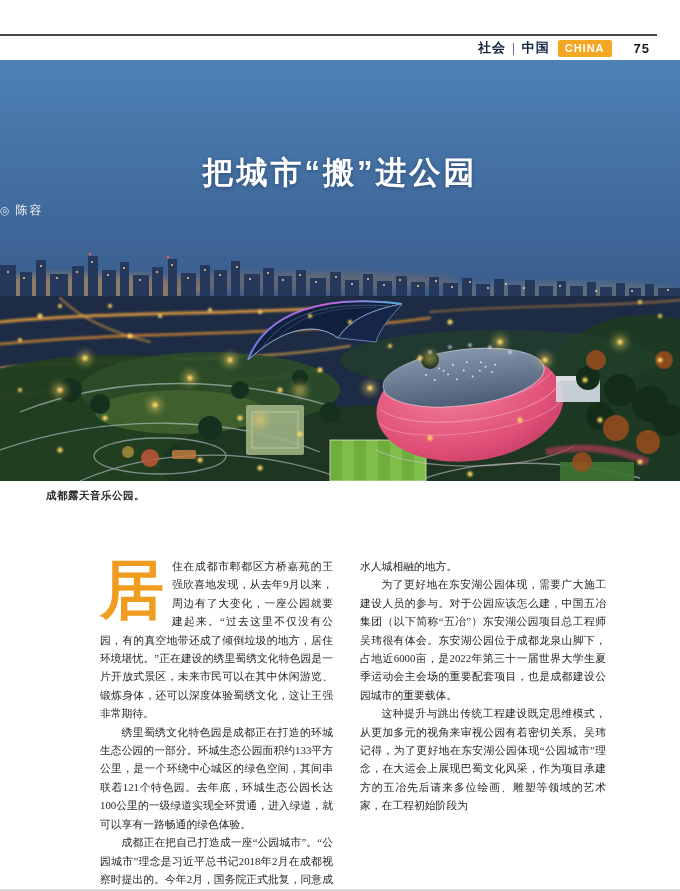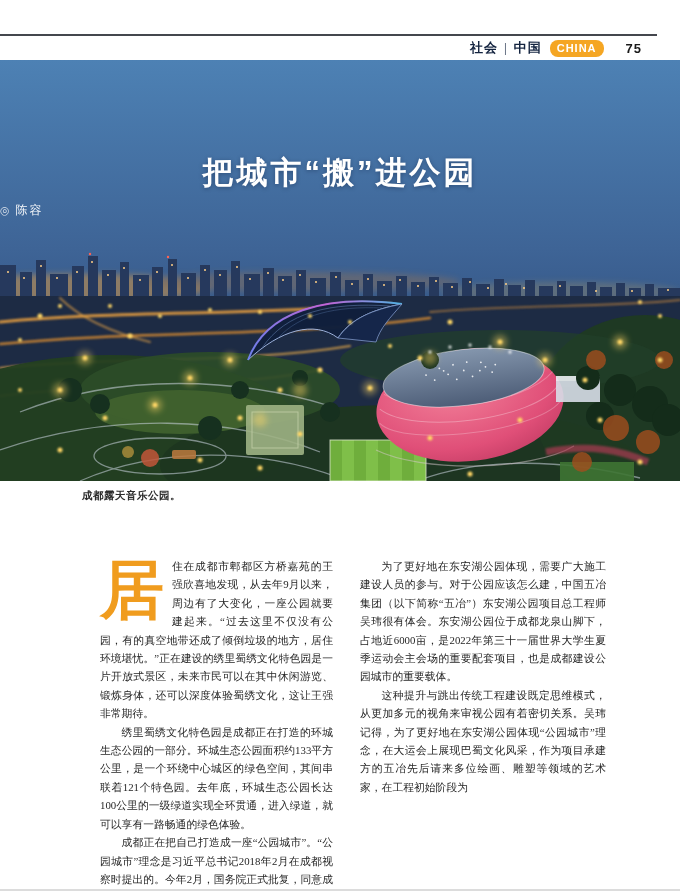--- a/index.html
+++ b/index.html
@@ -1,39 +1,39 @@
 <!DOCTYPE html>
 <html><head>
 <meta charset="utf-8">
 <style>
   html,body{margin:0;padding:0;background:#ffffff;}
   .page{position:relative;width:680px;height:891px;background:#ffffff;overflow:hidden;
         font-family:"Liberation Serif","DejaVu Serif",serif;}
   
   .header-rule{position:absolute;top:34px;left:0;width:657px;height:2px;background:#44474d;}
-  .header-row{position:absolute;top:39px;right:38px;height:18px;display:flex;align-items:center;
+  .header-row{position:absolute;top:39px;right:30px;height:18px;display:flex;align-items:center;
               font-size:13px;color:#13233f;letter-spacing:1px;}
   .hsec{font-weight:600;}
   .hsep{margin:0 6px;color:#13233f;font-weight:400;}
   .hreg{font-weight:bold;}
   .china-badge{margin-left:8px;background:#f5a623;color:#ffffff;font-family:"Liberation Sans","DejaVu Sans",sans-serif;
-               font-weight:bold;font-size:11px;line-height:14px;padding:1px 7px 2px;border-radius:8px;letter-spacing:1px;}
+               font-weight:bold;font-size:11px;line-height:14px;padding:1px 7px 2px;border-radius:2px;letter-spacing:1px;}
   .pgnum{margin-left:22px;font-weight:bold;font-size:13px;color:#1a1a1a;font-family:"Liberation Sans",sans-serif;}
   
   .hero{position:absolute;top:60px;left:0;width:680px;height:421px;}
   .hero svg{position:absolute;top:0;left:0;}
   .hero-title{position:absolute;top:92px;left:0;width:100%;text-align:center;color:#ffffff;
               font-family:"Liberation Sans","DejaVu Sans",sans-serif;font-weight:bold;font-size:31px;
               letter-spacing:3px;text-shadow:0 1px 4px rgba(5,15,40,.35);}
   .hero-byline{position:absolute;top:142px;left:0;width:100%;color:#ffffff;
                font-family:"Liberation Sans","DejaVu Sans",sans-serif;font-size:12px;letter-spacing:2px;opacity:.95;}
   .hero-byline .marker{font-size:11px;opacity:.85;margin-right:4px;}
   
   .caption{position:absolute;top:489px;left:46px;font-size:10.5px;color:#2b2b2b;font-weight:600;
-           font-family:"Liberation Sans","DejaVu Sans",sans-serif;letter-spacing:.5px;margin-left:36px;}
+           font-family:"Liberation Sans","DejaVu Sans",sans-serif;letter-spacing:.5px;}
   
   .article{position:absolute;top:557px;left:0;width:680px;height:320px;font-size:10.8px;line-height:18.4px;color:#262626;}
   .col{position:absolute;top:0;text-align:justify;}
   .col-left{left:100px;width:233px;}
   .col-right{left:360px;width:246px;}
   .col p{margin:0;text-indent:2em;}
   .col p.p-noindent{text-indent:0;}
   .drop-cap{float:left;font-size:64px;line-height:58px;font-weight:bold;color:#f09c1e;
             margin:5px 8px 0 0;font-family:"Liberation Serif",serif;}
   .bottom-rule{position:absolute;left:0;bottom:0;width:680px;height:2px;background:#dcdcdc;}
@@ -355,19 +355,20 @@
 
   <div class="caption">成都露天音乐公园。</div>
 
   <div class="article">
     <div class="col col-left">
       <p class="p-noindent"><span class="drop-cap">居</span><span>住在成都市郫都区方桥嘉苑的王强欣喜地发现，从去年9月以来，周边有了大变化，一座公园就要建起来。“过去这里不仅没有公园，有的真空地带还成了倾倒垃圾的地方，居住环境堪忧。”正在建设的绣里蜀绣文化特色园是一片开放式景区，未来市民可以在其中休闲游览、锻炼身体，还可以深度体验蜀绣文化，这让王强非常期待。</span></p>
       <p>绣里蜀绣文化特色园是成都正在打造的环城生态公园的一部分。环城生态公园面积约133平方公里，是一个环绕中心城区的绿色空间，其间串联着121个特色园。去年底，环城生态公园长达100公里的一级绿道实现全环贯通，进入绿道，就可以享有一路畅通的绿色体验。</p>
       <p>成都正在把自己打造成一座“公园城市”。“公园城市”理念是习近平总书记2018年2月在成都视察时提出的。今年2月，国务院正式批复，同意成都建设践行新发展理念的公园城市示范区。未来，这里会成为一个“山</p>
     </div>
     <div class="col col-right">
+      <p class="p-noindent">水人城相融的地方。</p>
       <p>为了更好地在东安湖公园体现，需要广大施工建设人员的参与。对于公园应该怎么建，中国五冶集团（以下简称“五冶”）东安湖公园项目总工程师吴玮很有体会。东安湖公园位于成都龙泉山脚下，占地近6000亩，是2022年第三十一届世界大学生夏季运动会主会场的重要配套项目，也是成都建设公园城市的重要载体。</p>
       <p>这种提升与跳出传统工程建设既定思维模式，从更加多元的视角来审视公园有着密切关系。吴玮记得，为了更好地在东安湖公园体现“公园城市”理念，在大运会上展现巴蜀文化风采，作为项目承建方的五冶先后请来多位绘画、雕塑等领域的艺术家，在工程初始阶段为</p>
     </div>
   </div>
 
   <div class="bottom-rule"></div>
 </div>
 
 </body></html>

